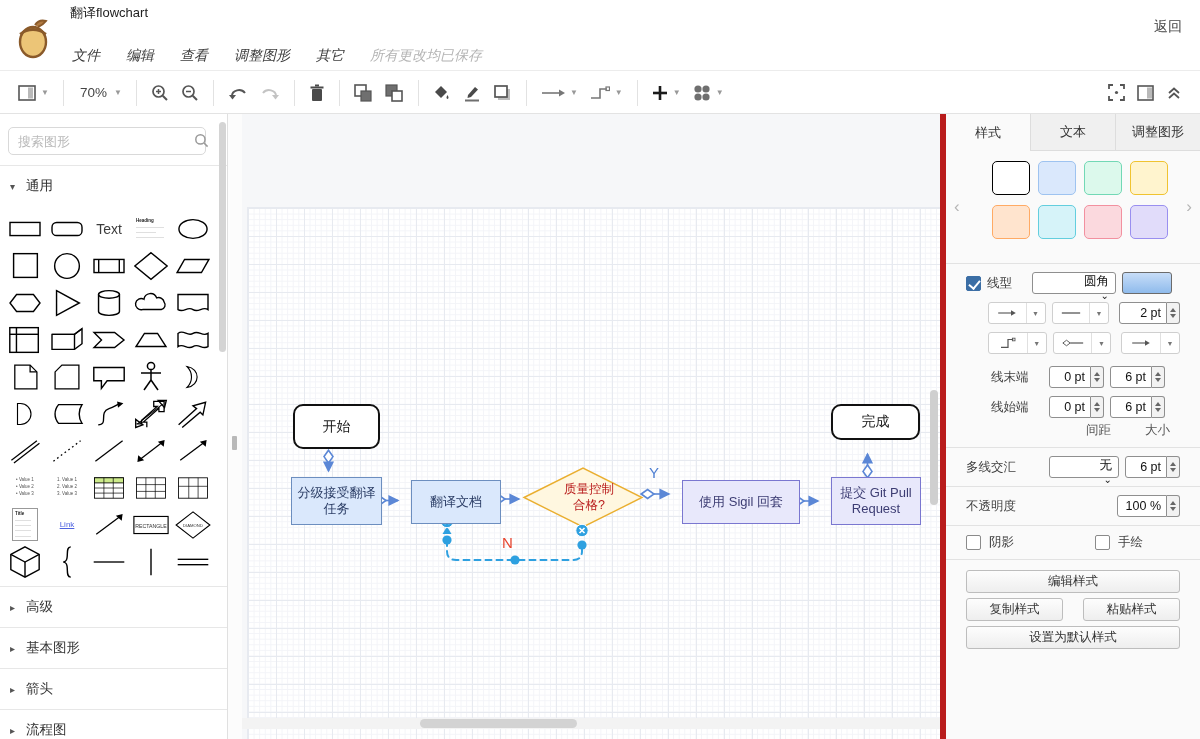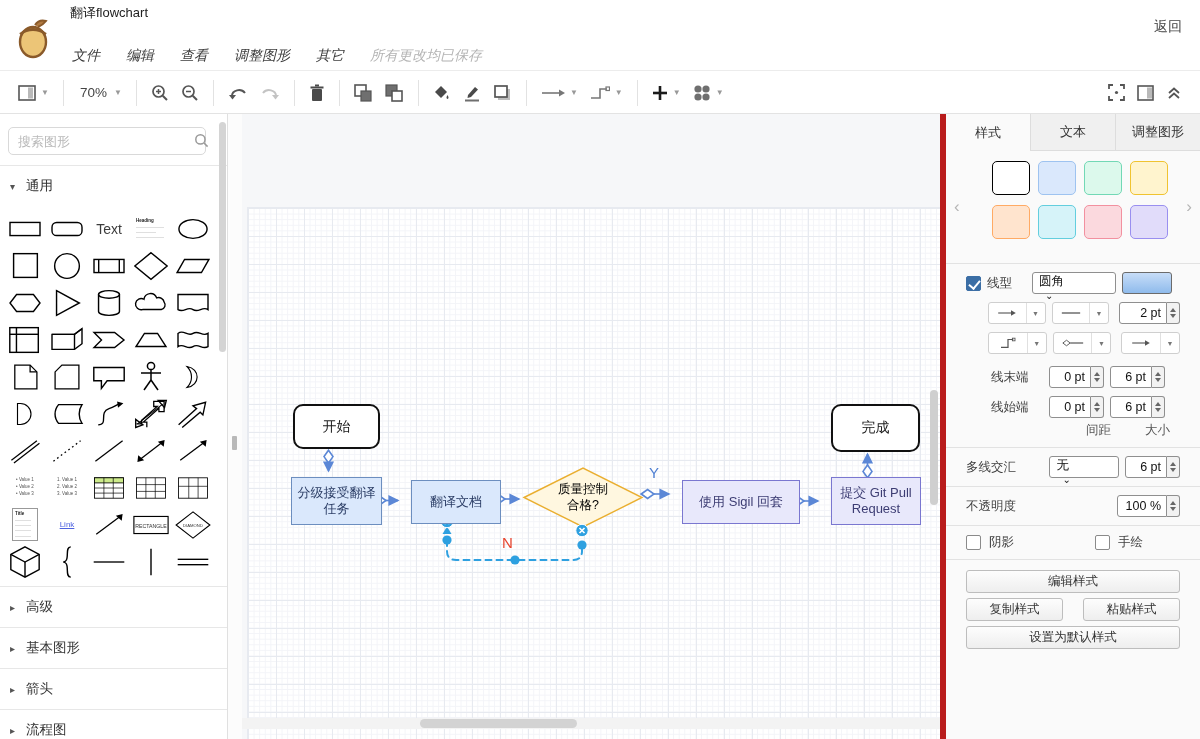--- a/index.html
+++ b/index.html
@@ -53,29 +53,29 @@
     background-image:
       linear-gradient(#e7eaf0 1px, transparent 1px),
       linear-gradient(90deg, #e7eaf0 1px, transparent 1px),
       linear-gradient(#f3f4f8 1px, transparent 1px),
       linear-gradient(90deg, #f3f4f8 1px, transparent 1px);
     background-size:28px 28px, 28px 28px, 5.6px 5.6px, 5.6px 5.6px;
     border-left:1px solid #e7eaf0; border-top:1px solid #e7eaf0; }
   .node { position:absolute; display:flex; align-items:center; justify-content:center; text-align:center; font-size:13px; line-height:1.25; padding:2px 4px;margin-left:8px; }
   .terminal { border:2px solid #111; border-radius:10px; background:#fff; font-size:14px; color:#1a1a1a; }
   .n-start { left:43px; top:290px; width:87px; height:45px; }
-  .n-done  { left:581px; top:290px; width:89px; height:48px; }
+  .n-done  { left:581px; top:290px; width:89px; height:36px; }
   .n-task1 { left:41px;  top:363px; width:91px;  height:48px; }
   .n-task2 { left:161px; top:366px; width:90px;  height:44px; }
   .n-sigil { left:432px; top:366px; width:118px; height:44px; }
   .n-git   { left:581px; top:363px; width:90px;  height:48px; }
   .blue-node   { border:1px solid #6c8ebf; background:#dae8fc; color:#2c3e66; }
   .purple-node { border:1px solid #7a77d0; background:#e8e8fb; color:#3d3d73; }
   .n-decision-wrap { position:absolute; left:280px; top:352px; width:122px; height:63px; }
-  .n-decision-label { position:absolute; left:0; top:0; width:100%; height:100%; display:flex; align-items:center; justify-content:center; text-align:center; font-size:12.5px; color:#000000; line-height:1.25; }
+  .n-decision-label { position:absolute; left:6px; top:0; width:100%; height:100%; display:flex; align-items:center; justify-content:center; text-align:center; font-size:12.5px; color:#b91c1c; line-height:1.25; }
   .edges { position:absolute; left:0; top:0; width:698px; height:625px; pointer-events:none; }
   .edge-label { position:absolute; font-size:15px; }
   .lbl-y { left:407px; top:350px; color:#4d7ed2; }
   .lbl-n { left:260px; top:420px; color:#e8442e; }
   .v-scroll { position:absolute; right:2px; top:276px; width:8px; height:115px; background:#cfcfcf; border-radius:5px; }
   .h-track { position:absolute; left:0; bottom:10px; width:698px; height:11px; background:#f3f3f3; }
   .h-thumb { position:absolute; left:178px; bottom:11px; width:157px; height:9px; background:#d3d3d3; border-radius:5px; }
 
   
   .rpanel { position:absolute; left:940px; top:114px; width:260px; height:625px; background:#fafafa; border-left:6px solid #b91c1c; font-size:12.5px; }
@@ -87,21 +87,21 @@
   .chev { position:absolute; top:40px; font-size:17px; color:#b5b5b5; }
   .chev-l { left:8px; } .chev-r { right:8px; }
   .swatch-grid { position:absolute; left:46px; top:4px; width:176px; display:grid; grid-template-columns:repeat(4,38px); grid-auto-rows:34px; gap:10px 8px; }
   .swatch { border-radius:5px; border:1px solid #ccc; }
   .rdiv { border-top:1px solid #e2e2e2; margin:8px 0 0 0; }
   .prow { display:flex; align-items:center; padding:8px 20px 0 20px; gap:6px; }
   .plabel { color:#3f3f3f; }
   .cbx { width:15px; height:15px; border:1px solid #8a8a8a; border-radius:2px; background:#fff; display:inline-block; position:relative; }
   .cbx.checked { background:#3b6ea5; border-color:#3b6ea5; }
   .cbx.checked:after { content:""; position:absolute; left:4px; top:1px; width:5px; height:9px; border:solid #fff; border-width:0 2px 2px 0; transform:rotate(40deg); }
-  .sel { height:22px; background:#fff; border:1px solid #8f8f8f; border-radius:3px; display:flex; align-items:flex-start; justify-content:space-between; padding:0 6px; color:#111;flex-direction:column; }
+  .sel { height:22px; background:#fff; border:1px solid #8f8f8f; border-radius:3px; display:flex; align-items:flex-end; justify-content:space-between; padding:0 6px; color:#111;flex-direction:column; }
   .sel .sc { font-size:10px; color:#222; margin-left:6px; }
   .color-btn { width:50px; height:22px; border:1px solid #6b6b6b; border-radius:3px; background:linear-gradient(#c7ddf8,#8fbbec); }
   .combo { height:22px; width:61px; background:#fff; border:1px solid #cfcfcf; border-radius:3px; display:flex; align-items:center; }
   .combo .ic { flex:1; display:flex; align-items:center; justify-content:center; border-right:1px solid #e0e0e0; height:100%; }
   .combo .dd { width:18px; display:flex; align-items:center; justify-content:center; font-size:7px; color:#777; }
   .spin { display:flex; align-items:center; }
   .spin .val { height:22px; background:#fff; border:1px solid #8f8f8f; border-radius:3px 0 0 3px; display:flex; align-items:center; justify-content:flex-end; padding:0 5px; color:#111; }
   .spin .ud { width:13px; height:22px; border:1px solid #8f8f8f; border-left:none; border-radius:0 3px 3px 0; background:#f2f2f2; display:flex; flex-direction:column; align-items:center; justify-content:center; gap:2px; }
   .spin .ud i { width:0; height:0; border-left:3px solid transparent; border-right:3px solid transparent; }
   .spin .ud i.up { border-bottom:4px solid #666; }

